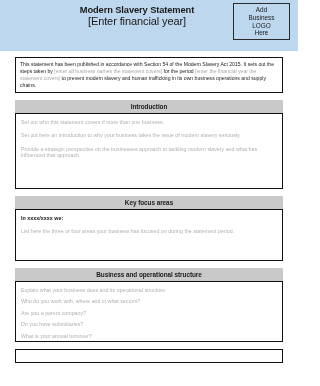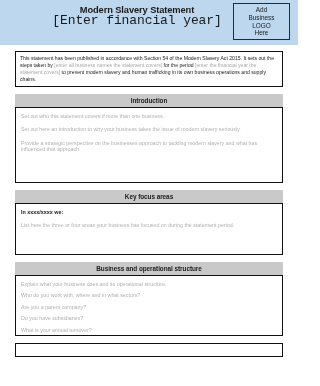--- a/index.html
+++ b/index.html
@@ -11,21 +11,21 @@
     width: 298px;
     height: 386px;
     font-family: "Liberation Sans", sans-serif;
     overflow: hidden;
     position: relative;
   }
 
   
   .header-band {
     background: #bdd7ee;
-    height: 45px;
+    height: 51px;
     width: 298px;
     position: relative;
     box-sizing: border-box;
   }
   .title-block {
     position: absolute;
     left: 0;
     right: 0;
     top: 5px;
     text-align: center;
@@ -33,25 +33,24 @@
     padding-right: 34px;
   }
   .doc-title {
     font-size: 9.3px;
     font-weight: bold;
     color: #1a1a1a;
     line-height: 11px;
     letter-spacing: -0.1px;
   }
   .doc-sub {
-    font-size: 13px;
+    font-size: 11px;
     color: #1a1a1a;
     line-height: 10.5px;
     letter-spacing: -0.1px;
-    font-family: Liberation Mono, monospace;
   }
   .logo-box {
     position: absolute;
     right: 8px;
     top: 3px;
     width: 57px;
     height: 37px;
     border: 1px solid #2a2a2a;
     background: #bdd7ee;
     display: flex;

